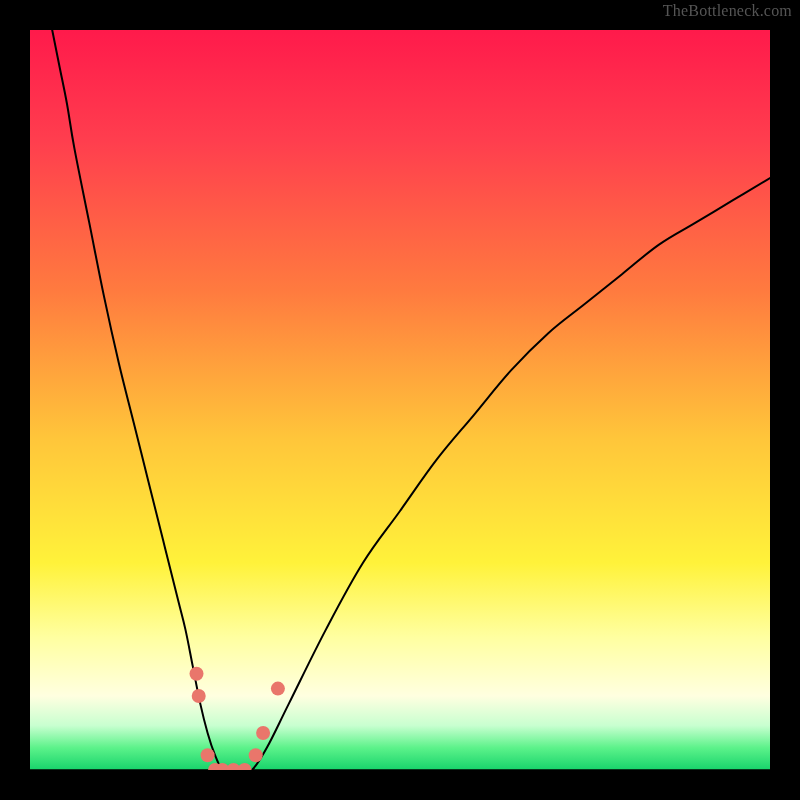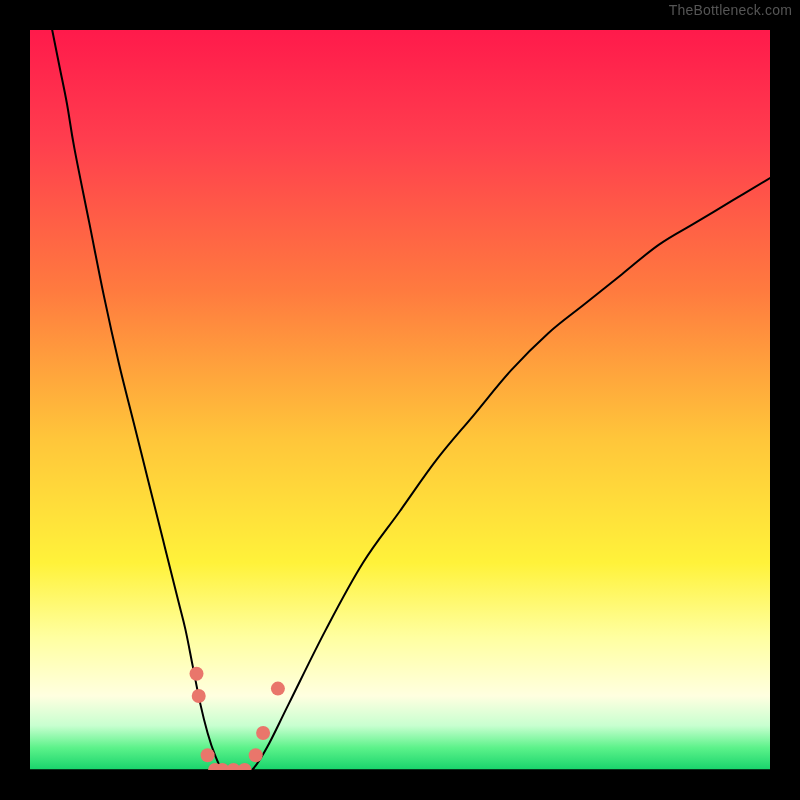--- a/index.html
+++ b/index.html
@@ -13,25 +13,26 @@
   .frame {
     position: relative;
     width: 800px;
     height: 800px;
     background: #000;
   }
   .watermark {
     position: absolute;
     top: 2px;
     right: 8px;
-    font-size: 14px;
+    font-size: 16px;
     font-weight: 500;
     color: #555;
     letter-spacing: 0.2px;
     z-index: 10;
+    font-family: Liberation Serif, serif;
   }
   .plot-area {
     position: absolute;
     left: 30px;
     top: 30px;
     width: 740px;
     height: 740px;
     overflow: hidden;
   }
   svg {

